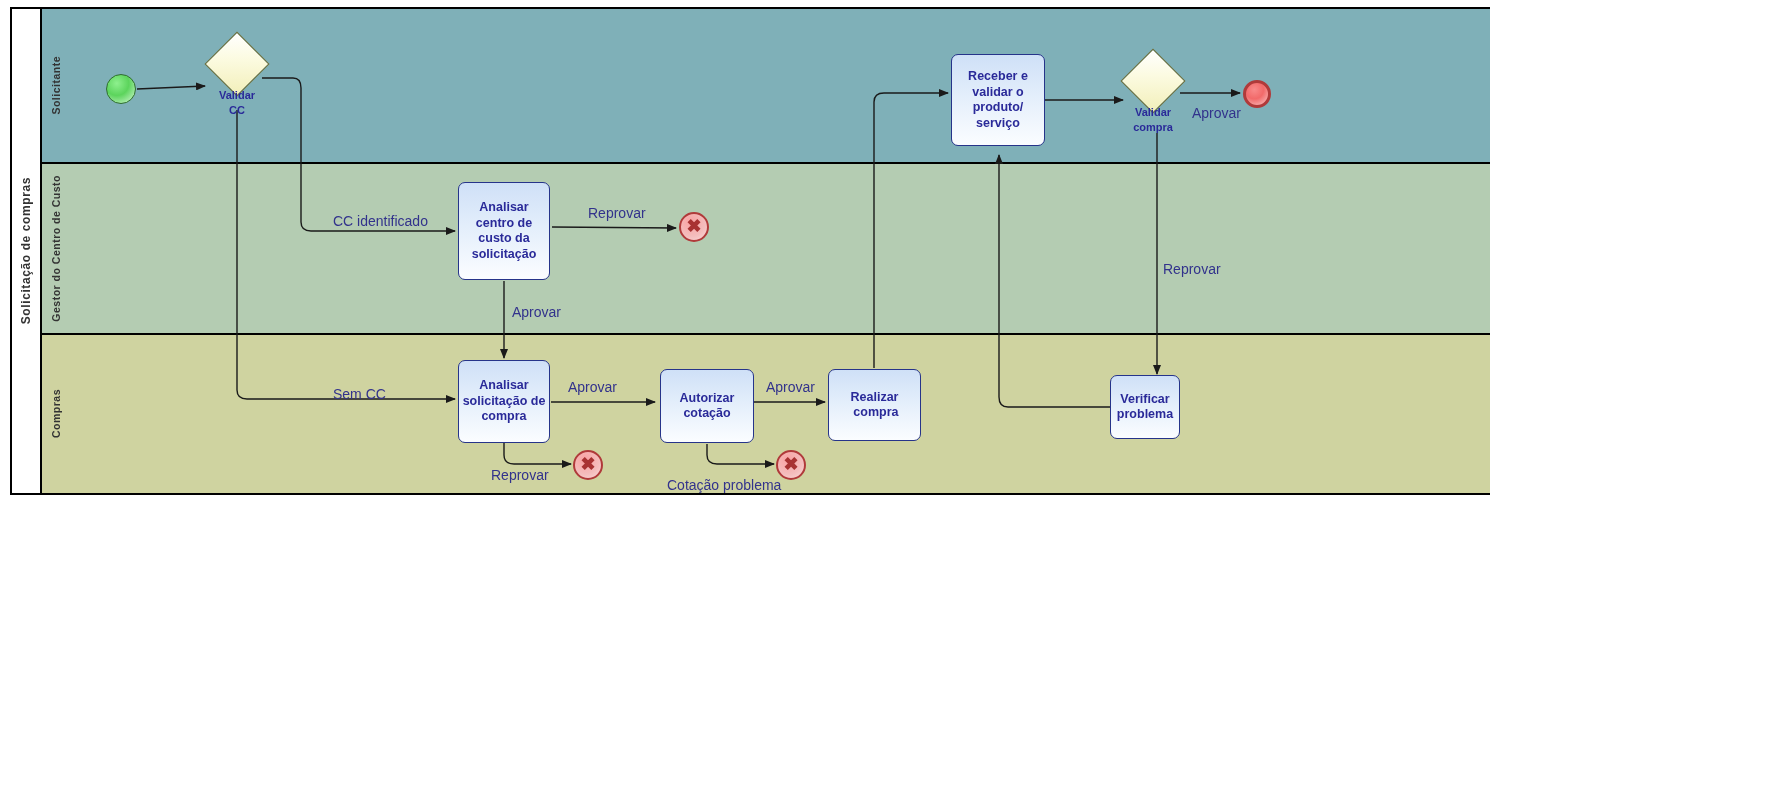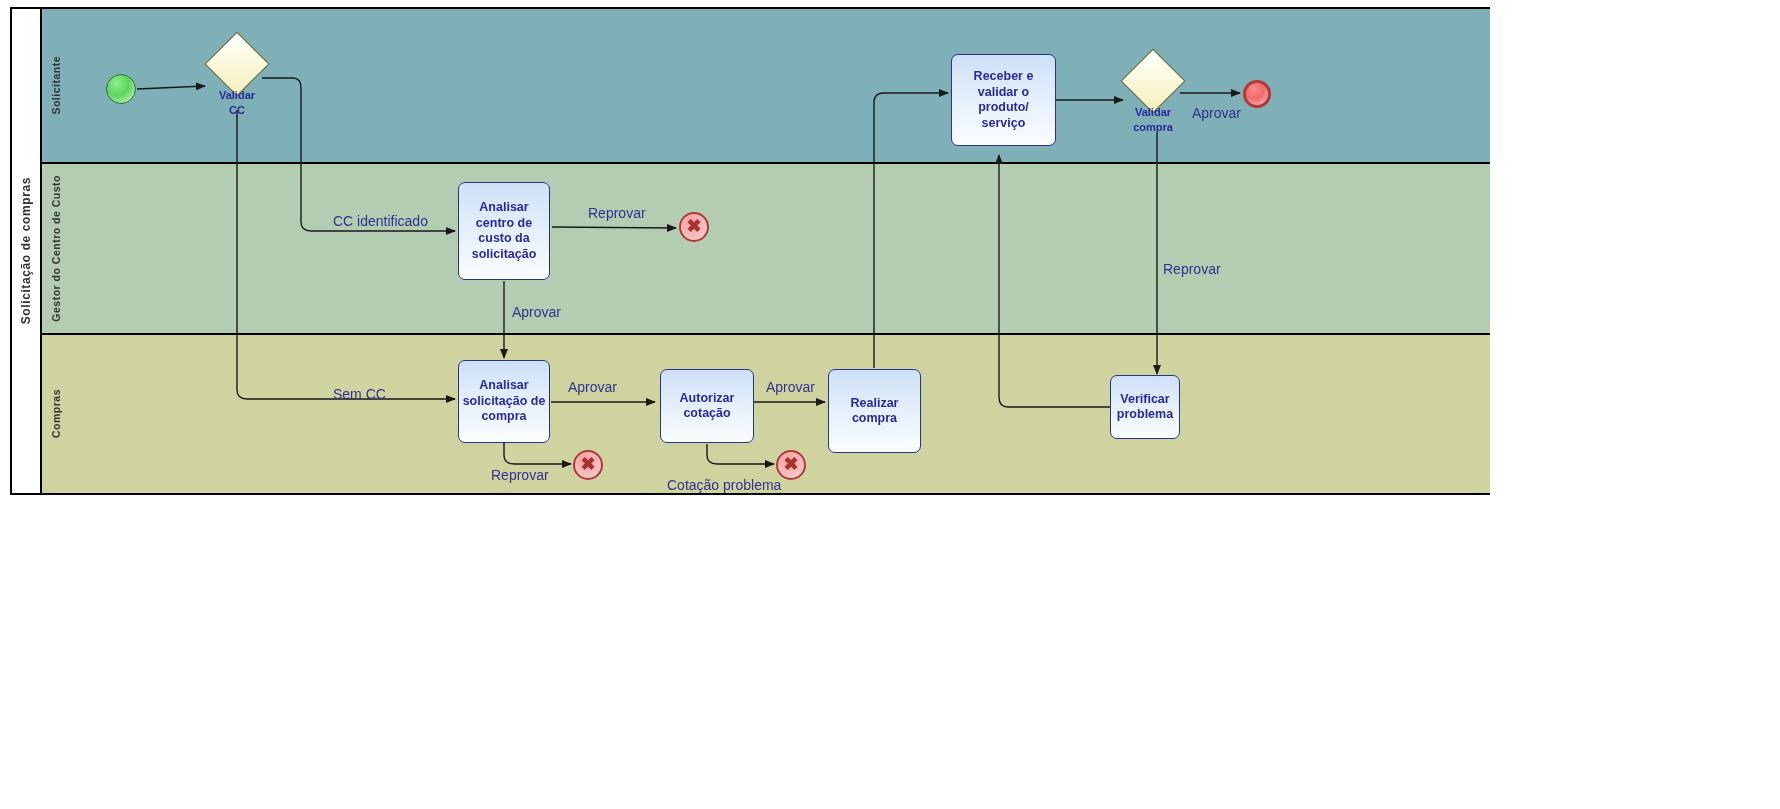--- a/index.html
+++ b/index.html
@@ -239,24 +239,24 @@
 custo da
 solicitação</div>
 
   <div class="task" style="left:458px; top:360px; width:92px; height:83px;">Analisar
 solicitação de
 compra</div>
 
   <div class="task" style="left:660px; top:369px; width:94px; height:74px;">Autorizar
 cotação</div>
 
-  <div class="task" style="left:828px; top:369px; width:93px; height:84px;">Realizar
+  <div class="task" style="left:828px; top:369px; width:93px; height:72px;text-align:right;">Realizar
 compra</div>
 
-  <div class="task" style="left:951px; top:54px; width:105px; height:92px;">Receber e
+  <div class="task" style="left:951px; top:54px; width:94px; height:92px;">Receber e
 validar o
 produto/
 serviço</div>
 
   <div class="gateway-wrap" style="left:1130px; top:58px;">
     <div class="gateway"></div>
     <div class="gw-label" style="left:-37px; top:47px;">Validar
 compra</div>
   </div>
 

